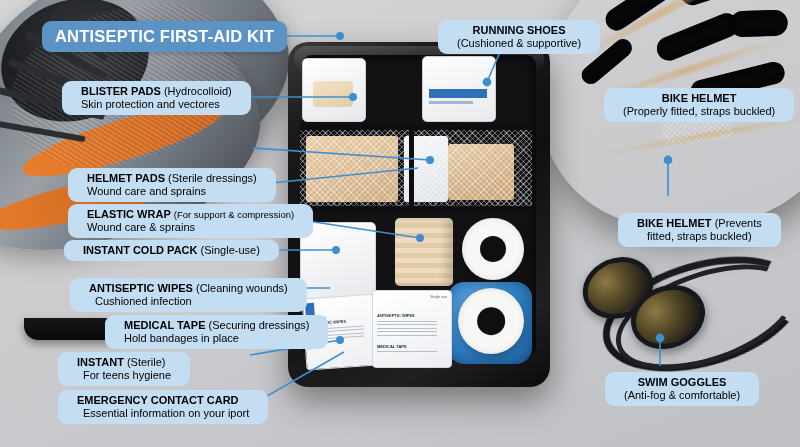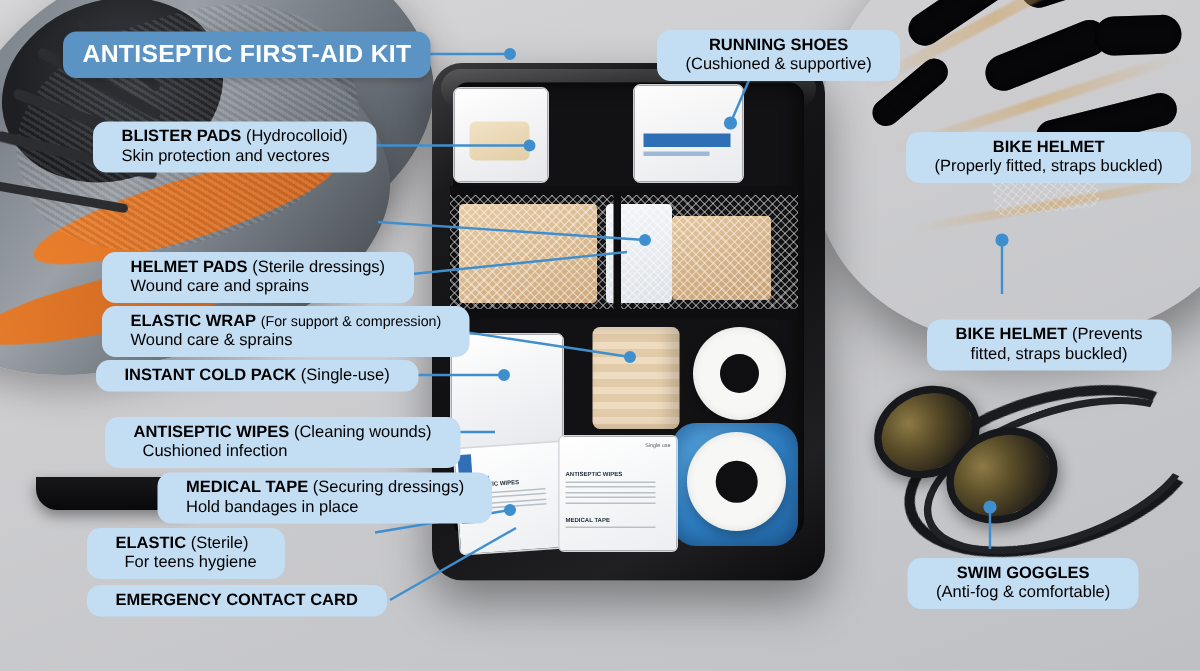--- a/index.html
+++ b/index.html
@@ -313,28 +313,29 @@
     <div class="l2" style="padding-left:6px">Cushioned infection</div>
   </div>
 
   <div class="label" style="left:58px;top:315px;margin-left:47px;">
     <div class="l1"><b>MEDICAL TAPE</b>
       <span class="sub">(Securing dressings)</span></div>
     <div class="l2">Hold bandages in place</div>
   </div>
 
   <div class="label" style="left:58px;top:352px;">
-    <div class="l1"><b>ELASTIC</b>
+    <div class="l1"><b>INSTANT</b>
       <span class="sub">(Sterile)</span></div>
     <div class="l2" style="padding-left:6px">For teens hygiene</div>
   </div>
 
   <div class="label" style="left:58px;top:390px;">
     <div class="l1"><b>EMERGENCY CONTACT CARD</b>
       <span class="sub"></span></div>
+    <div class="l2" style="padding-left:6px">Essential information on your iport</div>
   </div>
 
   <div class="label lbl-center" style="left:438px;top:20px;">
     <div class="l1"><b>RUNNING SHOES</b></div>
     <div class="l2">(Cushioned &amp; supportive)</div>
   </div>
 
   <div class="label lbl-center" style="left:604px;top:88px;">
     <div class="l1"><b>BIKE HELMET</b></div>
     <div class="l2">(Properly fitted, straps buckled)</div>

